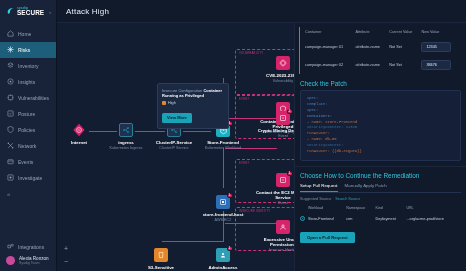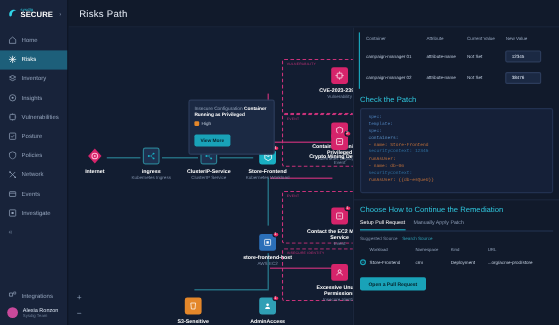--- a/index.html
+++ b/index.html
@@ -278,21 +278,21 @@
         <span class="user-txt">
           <span class="user-name">Alexia Ronzon</span>
           <span class="user-role">Sysdig Team</span>
         </span>
       </div>
     </div>
   </div>
 
   <div class="main">
     <div class="topbar">
-      <span class="topbar-title">Risks Path</span>
+      <span class="topbar-title">Attack High</span>
     </div>
 
     <div class="content">
 
       <div class="canvas">
         <div class="canvas-inner">
 
           <div class="edge" style="left:32px; top:108px; width:28px;"></div>
           <div class="edge" style="left:78px; top:108px; width:30px;"></div>
           <div class="edge" style="left:126px; top:108px; width:28px;"></div>

